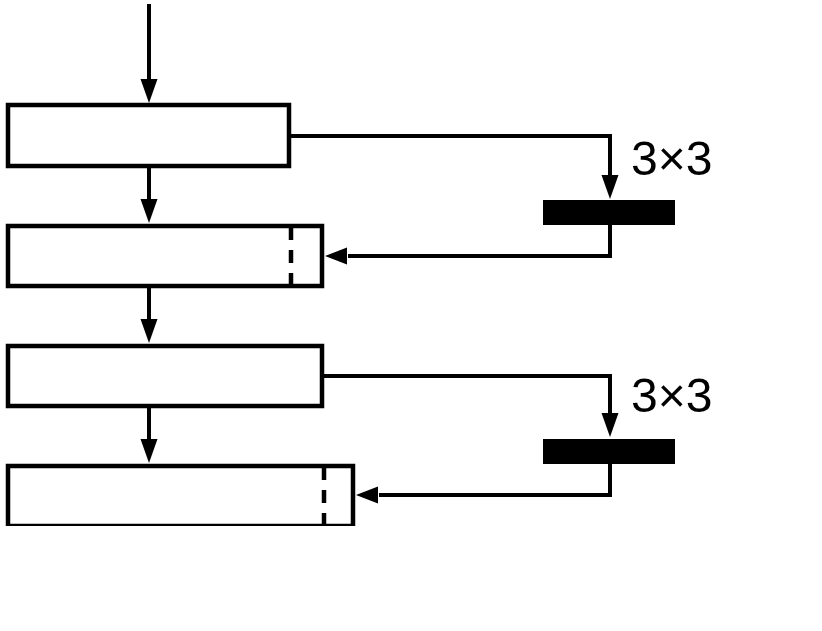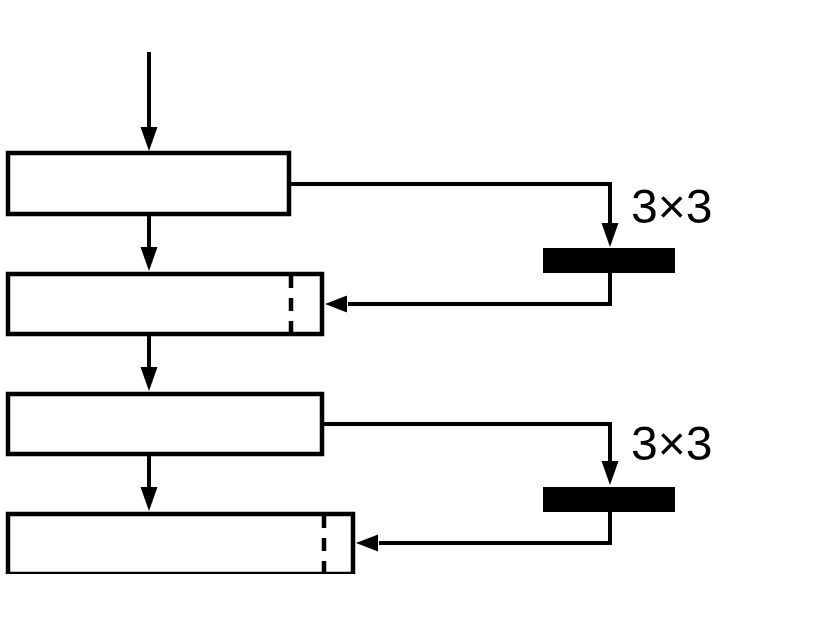--- a/index.html
+++ b/index.html
@@ -6,21 +6,20 @@
     margin: 0;
     padding: 0;
     background: var(--background, #ffffff);
   }
   .canvas {
     position: relative;
     width: 822px;
     height: 526px;
     background: var(--background, #ffffff);
     overflow: hidden;
-    margin-top: 48px;
   }
   svg { display: block; }
   .line {
     stroke: var(--stroke, #000000);
     stroke-width: 4;
     fill: none;
   }
   .head {
     fill: var(--stroke, #000000);
     stroke: none;

